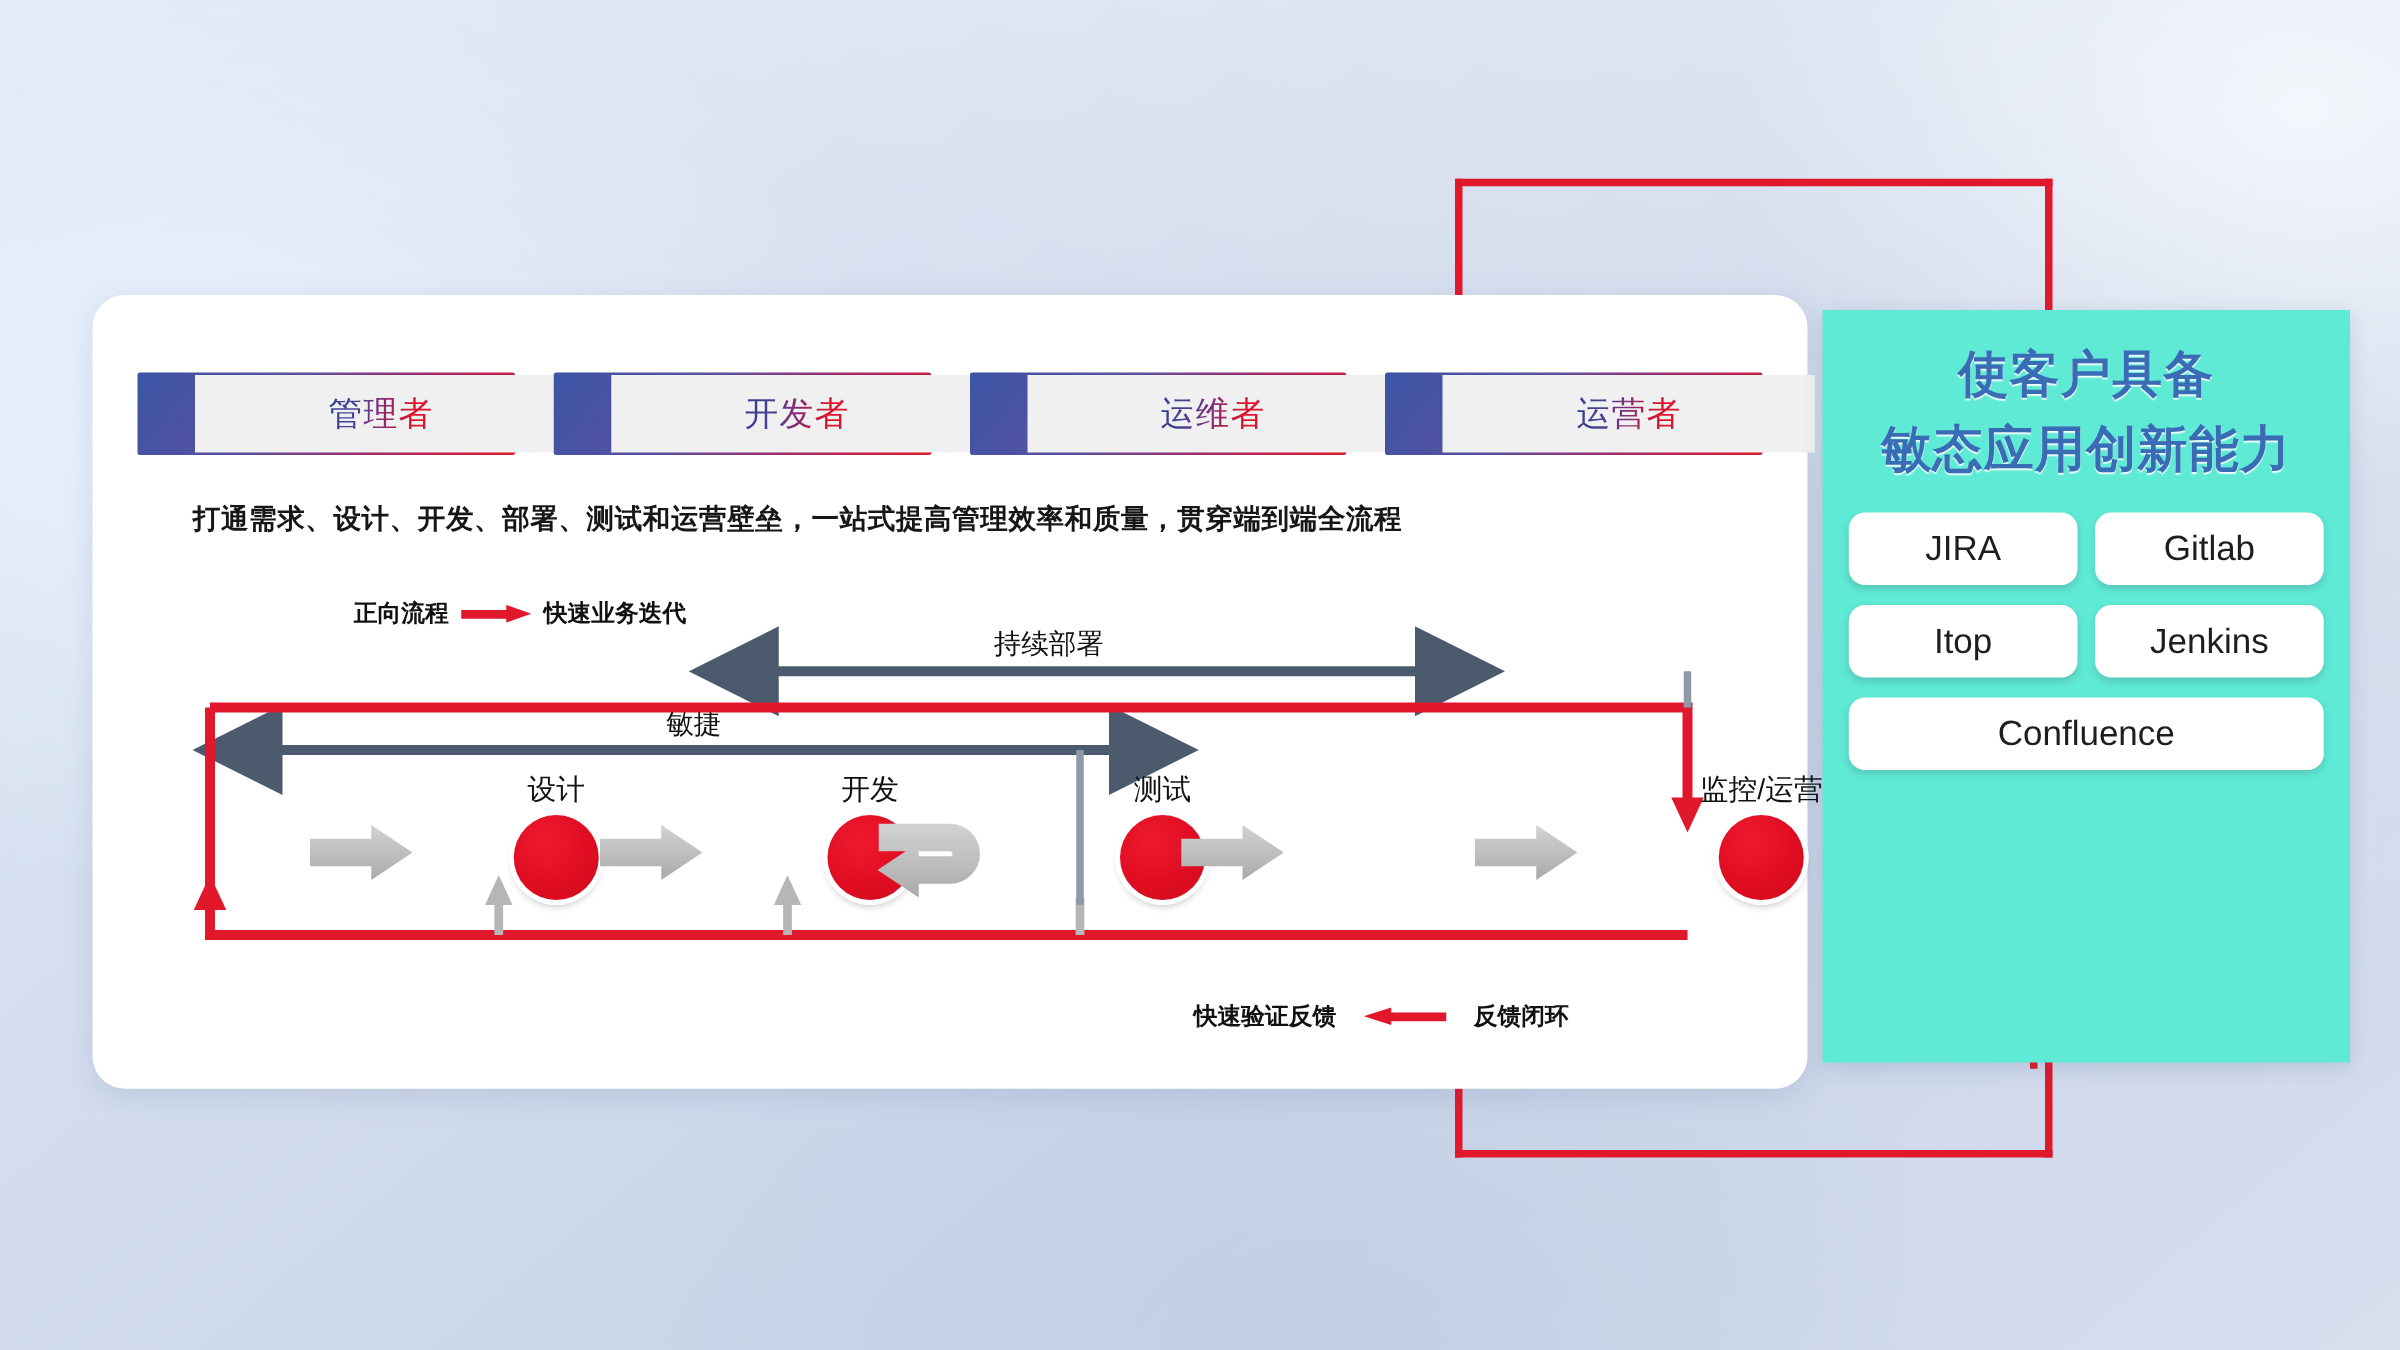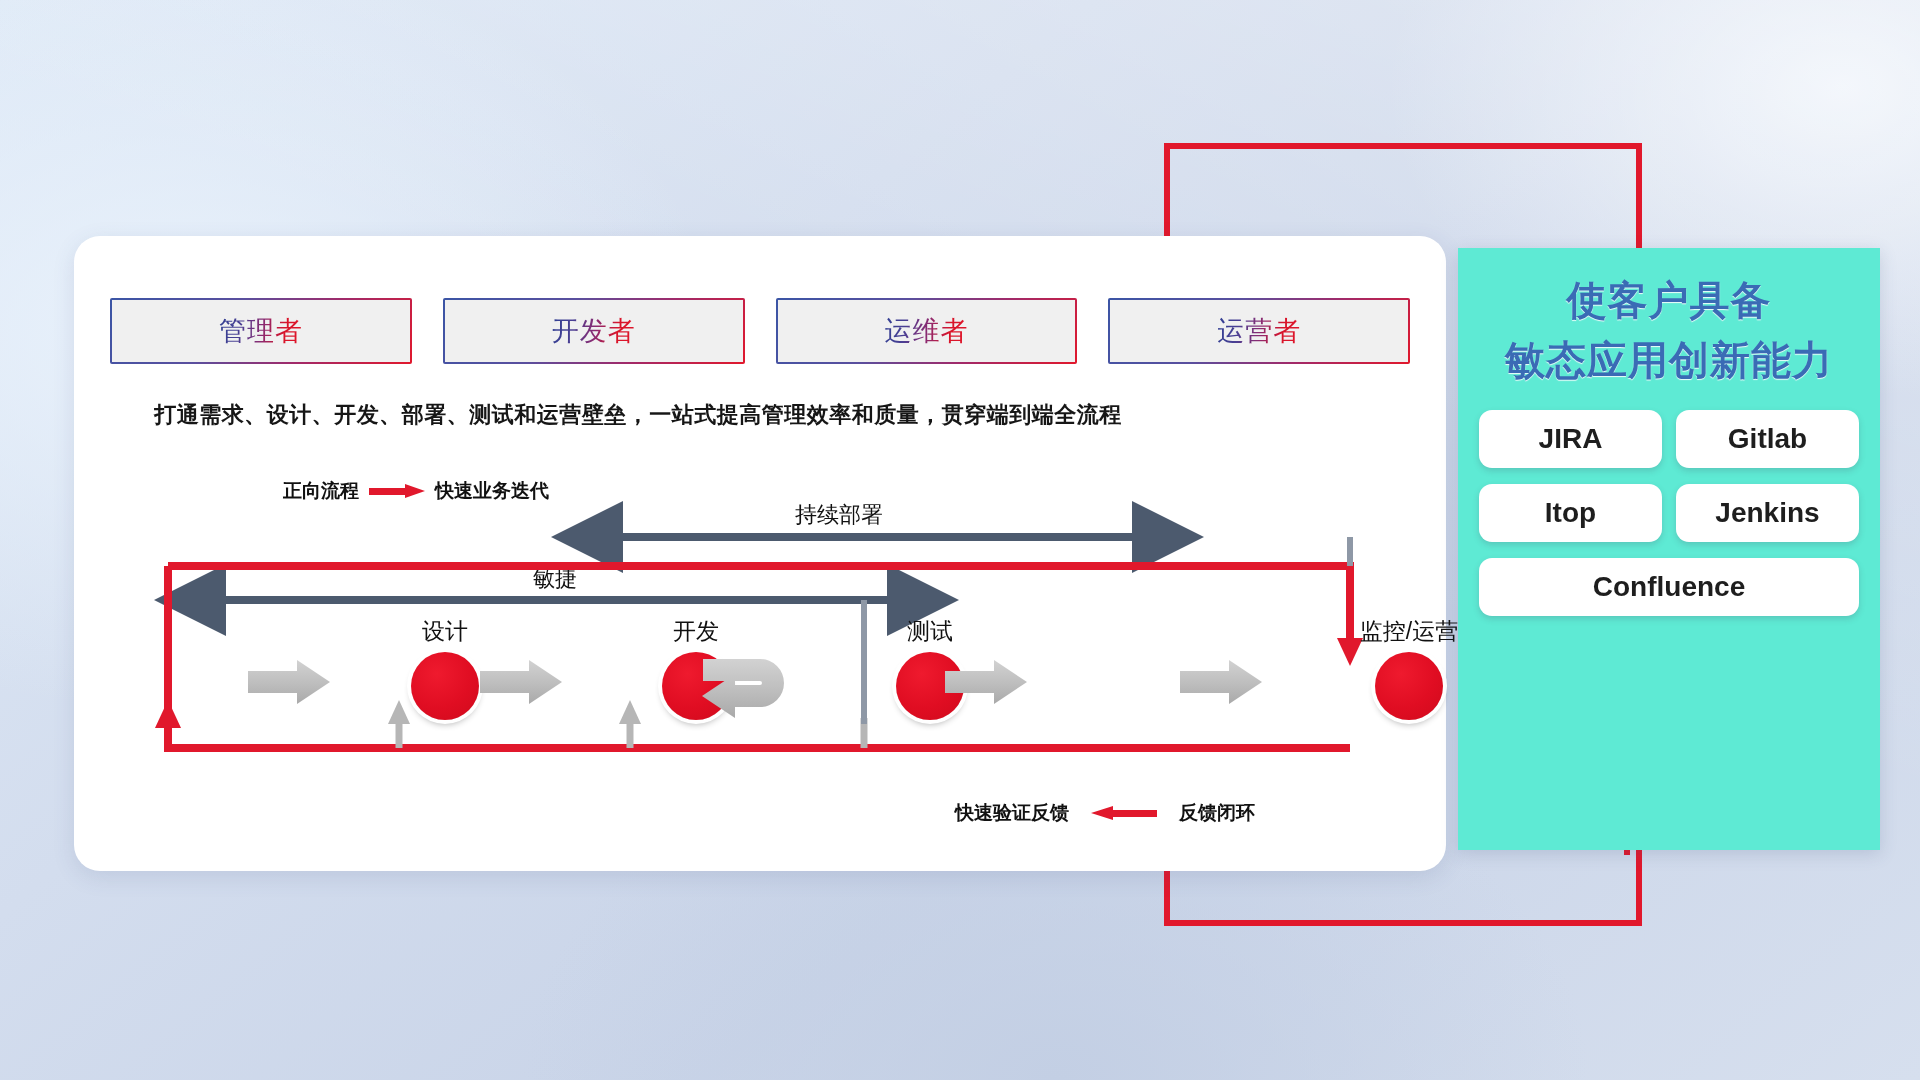--- a/index.html
+++ b/index.html
@@ -26,21 +26,21 @@
   #bracket-right-fill{position:absolute;left:1624px;top:265px;width:6px;height:590px;background:#e1182c;}
 
   
   #card{position:absolute;left:74px;top:236px;width:1372px;height:635px;
     background:#fff;border-radius:26px;box-shadow:0 6px 22px rgba(60,80,120,.13);}
 
   
   #roles{position:absolute;left:110px;top:298px;width:1300px;height:66px;display:flex;gap:31px;}
   .role{flex:1;position:relative;padding:2px;border-radius:2px;
     background:linear-gradient(128deg,#3b55a5 0%,#5a4f9e 38%,#a02a6a 66%,#e1182c 100%);}
-  .role-inner{width:100%;height:100%;background:#f0f0f0;display:flex;align-items:center;justify-content:center;}
+  .role-inner{width:100%;height:100%;background:#f0f0f0;display:flex;align-items:center;justify-content:center;margin-left:44px;}
   .role-txt{font-size:27px;letter-spacing:1px;
     background:linear-gradient(100deg,#2f3f93 0%,#4a3f93 26%,#8c2a70 52%,#d8142a 76%,#e0172b 100%);
     -webkit-background-clip:text;background-clip:text;color:transparent;
     font-family:"Liberation Sans","DejaVu Sans",sans-serif;}
 
   
   #desc{position:absolute;left:74px;top:400px;width:1128px;text-align:center;
     font-size:22px;font-weight:bold;color:#161616;letter-spacing:.5px;}
 
   
@@ -72,21 +72,21 @@
   #legend-feedback{position:absolute;left:955px;top:800px;display:flex;align-items:center;gap:22px;}
 
   
   #panel{position:absolute;left:1458px;top:248px;width:422px;height:602px;
     background:#5eead4;box-shadow:0 4px 16px rgba(60,80,120,.18);}
   #panel-title{padding-top:22px;text-align:center;color:#3a6bb5;font-size:40px;font-weight:bold;
     line-height:1.5;letter-spacing:1px;text-shadow:0 1px 1px rgba(255,255,255,.9);}
   .ptl{display:block;}
   #tools{margin:20px 16px 0;display:flex;flex-wrap:wrap;gap:16px 14px;justify-content:center;}
   .chip{background:#fff;border-radius:13px;height:58px;display:flex;align-items:center;justify-content:center;
-    font-size:28px;font-weight:bold;color:#1e1e1e;box-shadow:0 3px 6px rgba(70,80,100,.22);}
+    font-size:28px;font-weight:normal;color:#1e1e1e;box-shadow:0 3px 6px rgba(70,80,100,.22);}
   .chip.half{width:183px;}
   .chip.full{width:380px;}
 </style>
 </head>
 <body>
 
 <div id="bg"></div>
 
 <div class="bracket" id="bracket-top"></div>
 <div class="bracket" id="bracket-bottom"></div>

